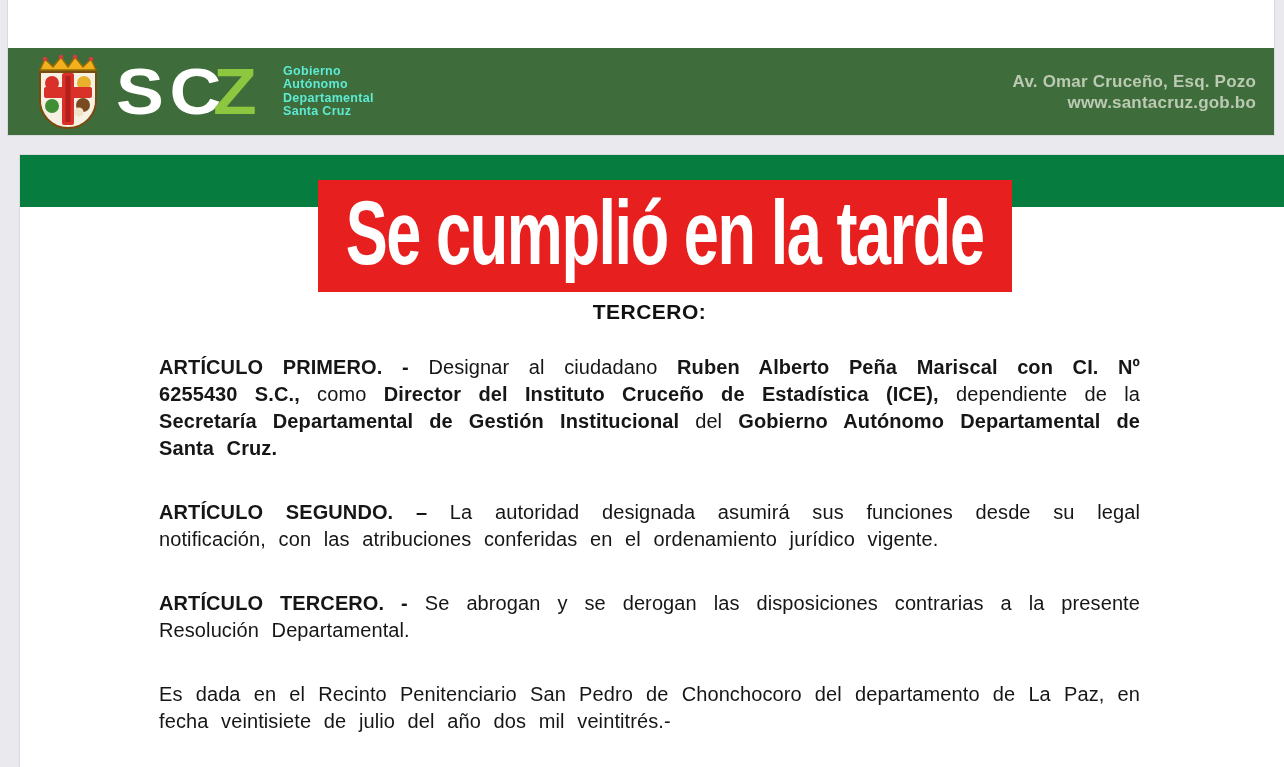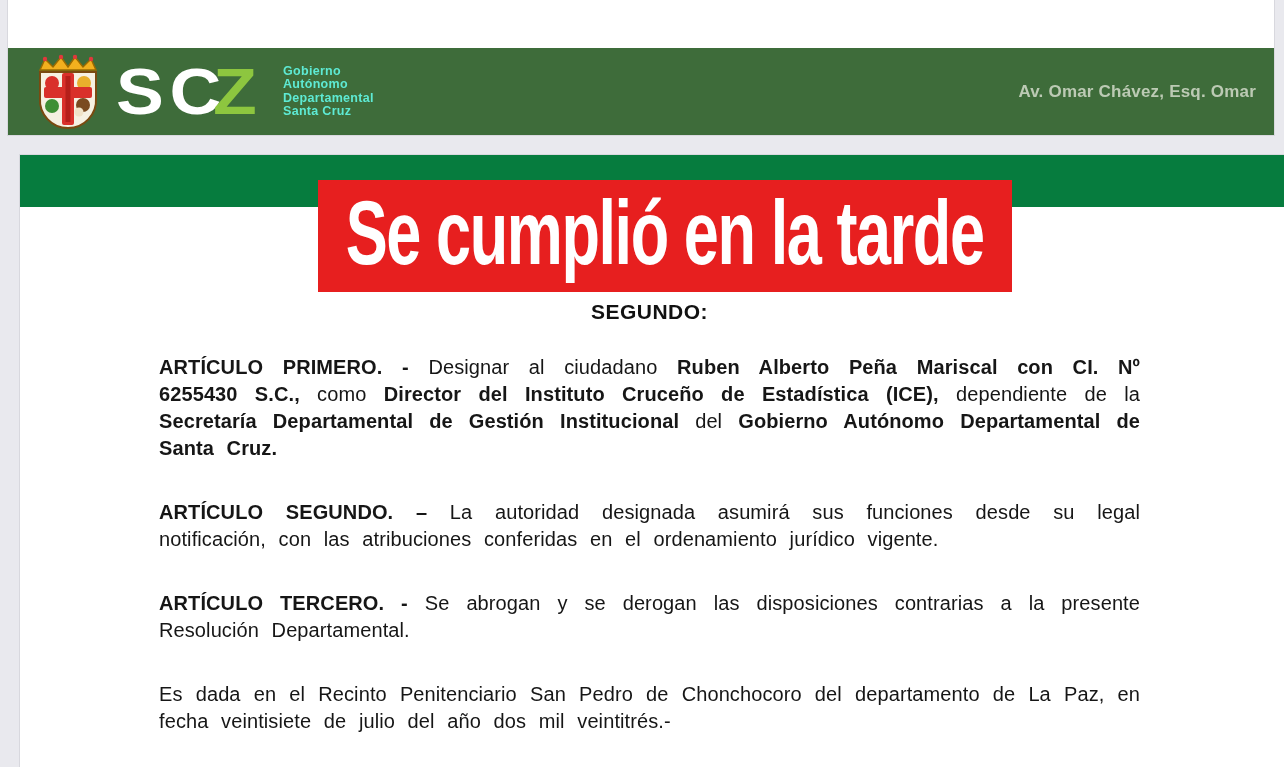--- a/index.html
+++ b/index.html
@@ -112,35 +112,36 @@
     </div>
 
     <div class="org">
       <div>Gobierno</div>
       <div>Autónomo</div>
       <div>Departamental</div>
       <div>Santa Cruz</div>
     </div>
 
     <div class="contact">
-      <div>Av. Omar Chávez, Esq. Omar</div>
+      <div>Av. Omar Cruceño, Esq. Pozo</div>
+      <div>www.santacruz.gob.bo</div>
     </div>
 
   </div>
 </div>
 
 <div class="sheet main-sheet">
   <div class="page-green-bar"></div>
 
   <div class="red-banner">
     <span class="banner-text">Se cumplió en la tarde</span>
   </div>
 
   <div class="doc-body">
-    <div class="resuelve">SEGUNDO:</div>
+    <div class="resuelve">TERCERO:</div>
     <div>
         <p class="doc-para"><span class="b">ARTÍCULO PRIMERO. - </span><span>Designar al ciudadano </span><span class="b">Ruben Alberto Peña Mariscal con CI. Nº 6255430 S.C., </span><span>como </span><span class="b">Director del Instituto Cruceño de Estadística (ICE), </span><span>dependiente de la </span><span class="b">Secretaría Departamental de Gestión Institucional </span><span>del </span><span class="b">Gobierno Autónomo Departamental de Santa Cruz.</span></p>
         <p class="doc-para"><span class="b">ARTÍCULO SEGUNDO. – </span><span>La autoridad designada asumirá sus funciones desde su legal notificación, con las atribuciones conferidas en el ordenamiento jurídico vigente.</span></p>
         <p class="doc-para"><span class="b">ARTÍCULO TERCERO. - </span><span>Se abrogan y se derogan las disposiciones contrarias a la presente Resolución Departamental.</span></p>
         <p class="doc-para"><span>Es dada en el Recinto Penitenciario San Pedro de Chonchocoro del departamento de La Paz, en fecha veintisiete de julio del año dos mil veintitrés.-</span></p>
       </div>
   </div>
 </div>
 
 </body></html>

